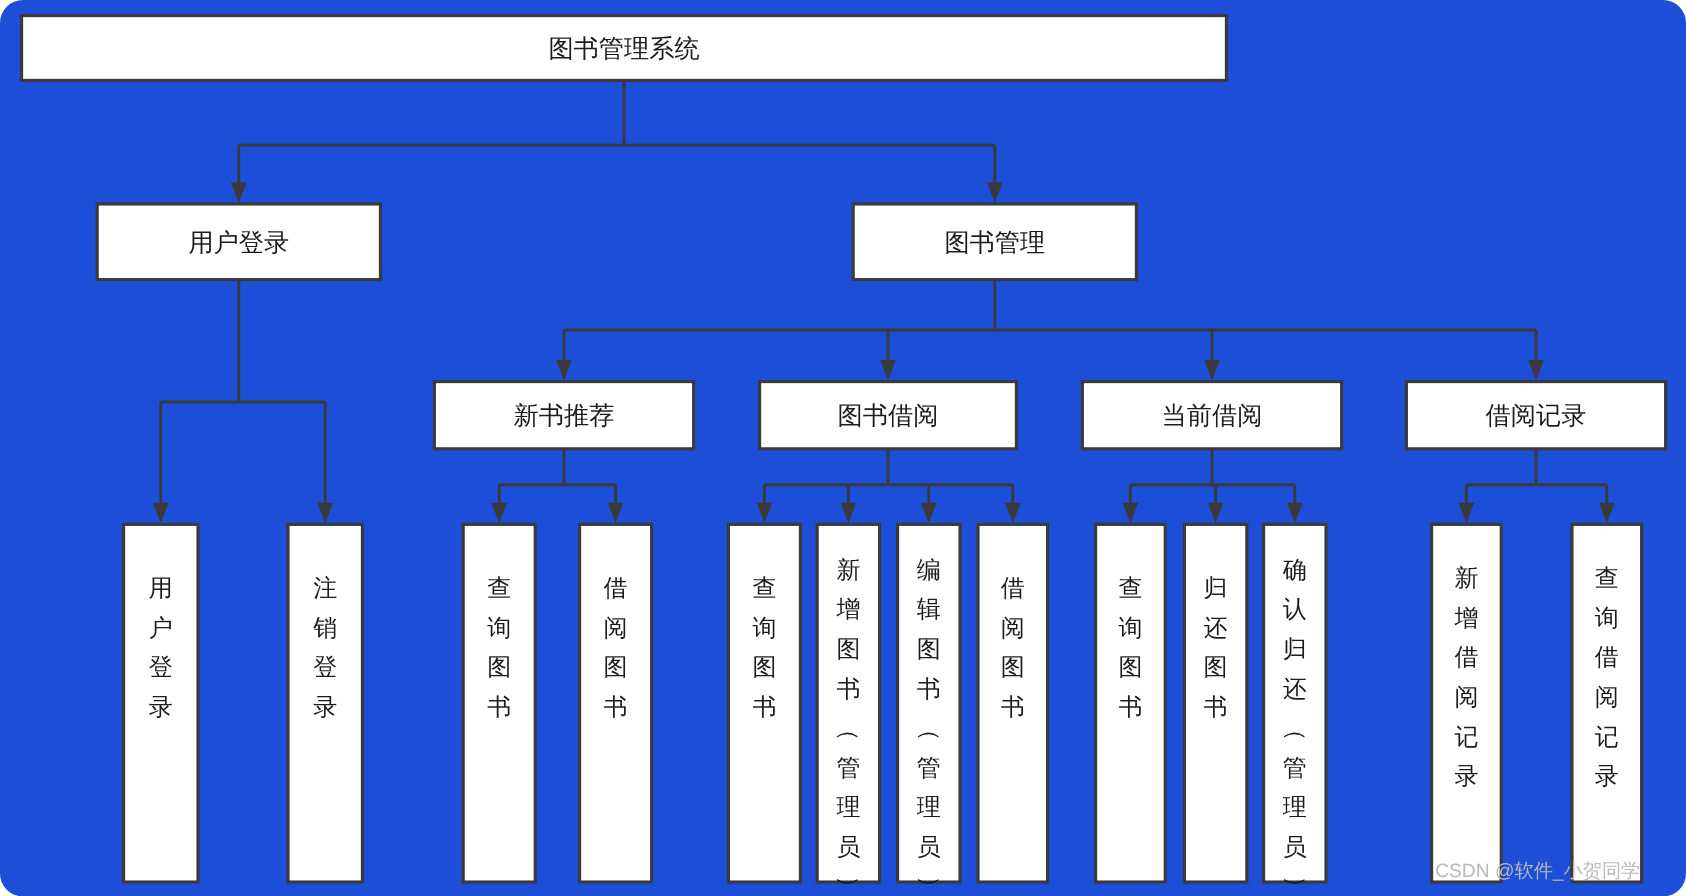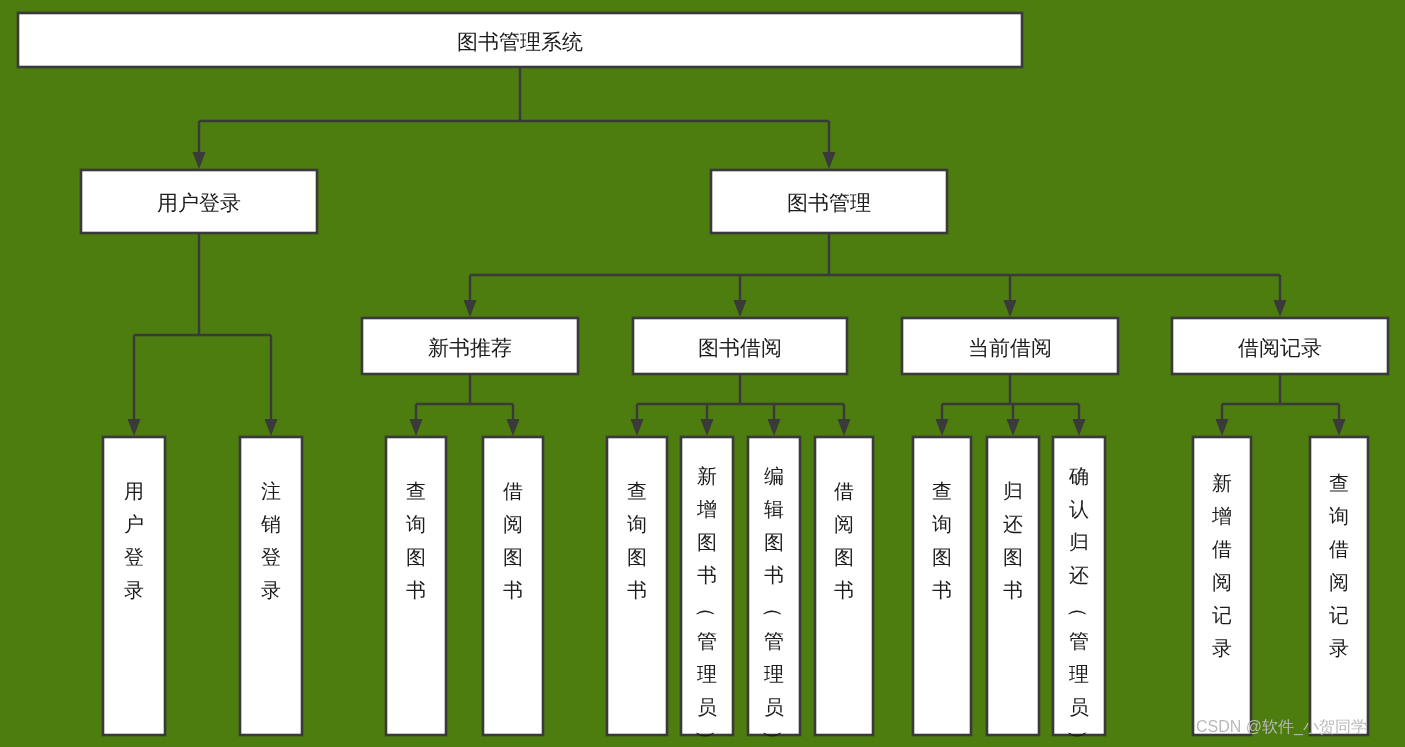--- a/index.html
+++ b/index.html
@@ -10,21 +10,22 @@
   body {
     width: 1405px;
     height: 747px;
     font-family: "Liberation Sans", "DejaVu Sans", sans-serif;
     overflow: hidden;
   }
   #diagram-root {
     position: relative;
     width: 1405px;
     height: 747px;
-    background: #4d7c0f;
+    background: #1d4ed8;
+    border-radius: 19px;
   }
   svg.diagram-canvas {
     position: absolute;
     left: 0;
     top: 0;
     width: 1405px;
     height: 747px;
     display: block;
   }
   .node-box {

